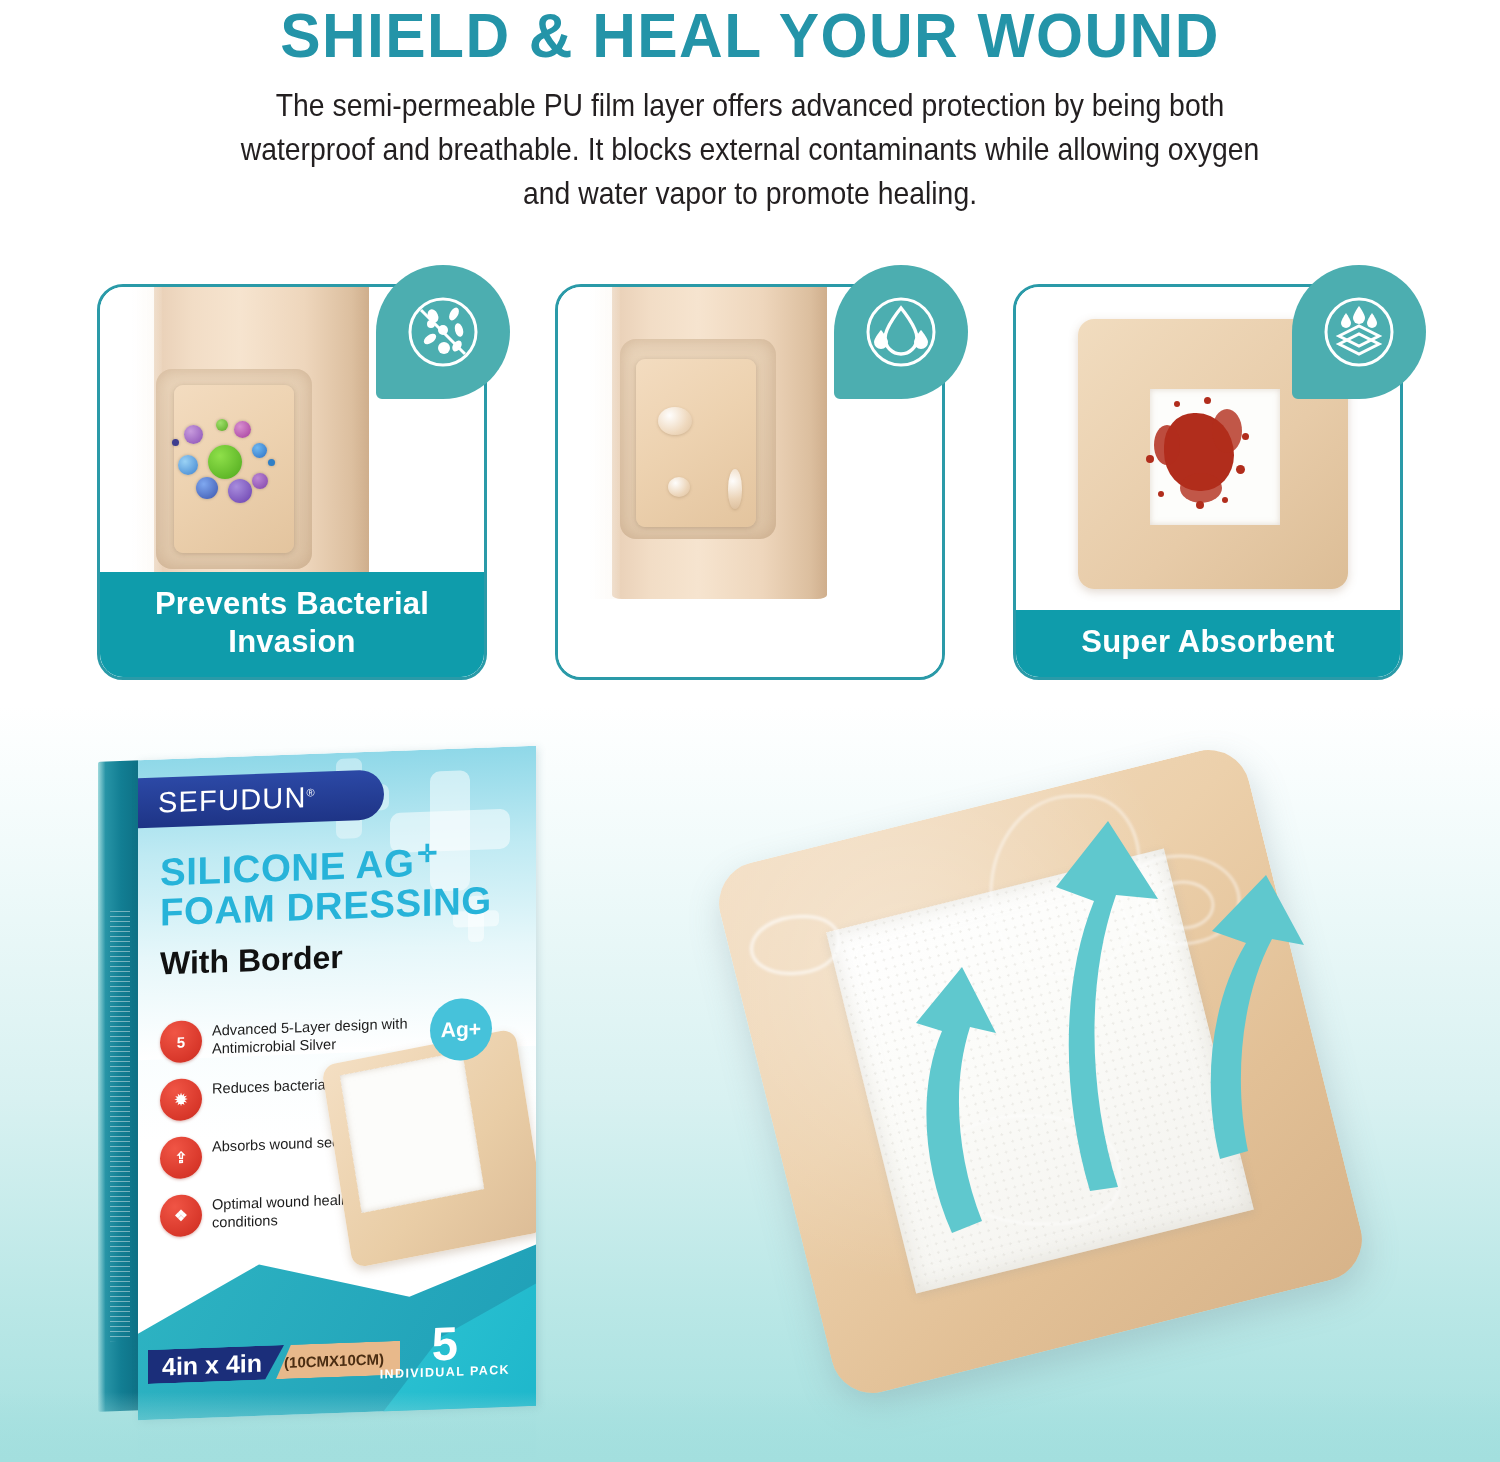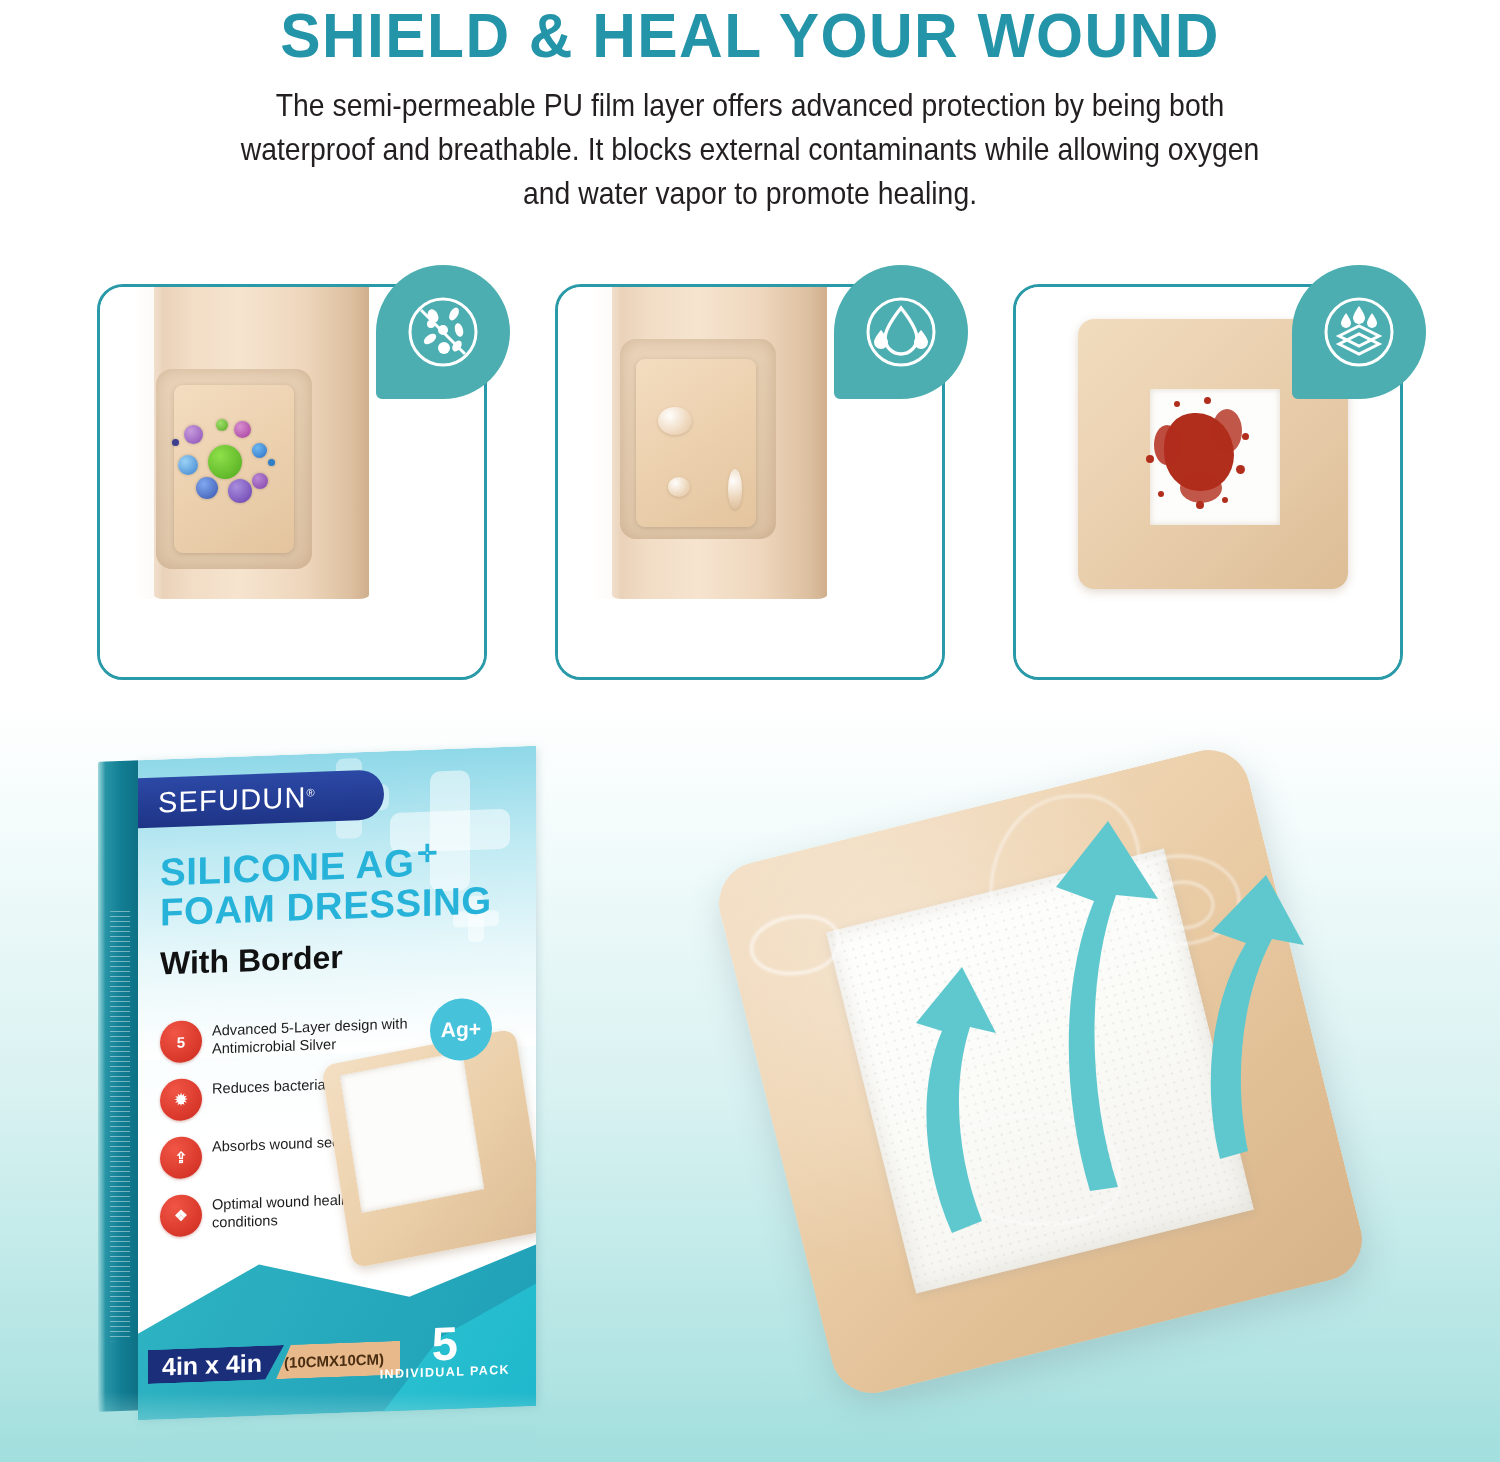--- a/index.html
+++ b/index.html
@@ -490,20 +490,21 @@
           <ellipse cx="57" cy="28" rx="4" ry="7" transform="rotate(30 57 28)"></ellipse>
           <ellipse cx="62" cy="44" rx="4" ry="7" transform="rotate(-15 62 44)"></ellipse>
           <ellipse cx="33" cy="53" rx="4" ry="7" transform="rotate(55 33 53)"></ellipse>
           <ellipse cx="60" cy="60" rx="4" ry="6" transform="rotate(35 60 60)"></ellipse>
           <circle cx="46" cy="44" r="5"></circle>
           <circle cx="47" cy="62" r="6"></circle>
           <circle cx="34" cy="38" r="4"></circle>
         </g>
       </svg>
     </div>
+    <div class="card-label">Prevents Bacterial Invasion</div>
   </div>
 
   <div class="card">
     <div class="card-photo">
       <div class="arm"></div>
       <div class="patch-film" style="left:62px; top:52px;"></div>
       <div class="patch" style="left:78px; top:72px;"></div>
       <div class="droplet" style="left:100px; top:120px; width:34px; height:28px;"></div>
       <div class="droplet" style="left:110px; top:190px; width:22px; height:20px;"></div>
       <div class="droplet" style="left:170px; top:182px; width:14px; height:40px; border-radius:50% 50% 46% 46%;"></div>
@@ -539,20 +540,21 @@
     <div class="badge">
       <svg width="92" height="92" viewBox="0 0 92 92" aria-hidden="true">
         <circle cx="46" cy="46" r="33" fill="none" stroke="#ffffff" stroke-width="3"></circle>
         <path d="M26 50 L46 40 L66 50 L46 60 Z" fill="none" stroke="#ffffff" stroke-width="3"></path>
         <path d="M26 58 L46 48 L66 58 L46 68 Z" fill="none" stroke="#ffffff" stroke-width="3"></path>
         <path d="M46 20 C46 20 52 28 52 32 a6 6 0 0 1 -12 0 C40 28 46 20 46 20 Z" fill="#ffffff"></path>
         <path d="M33 27 C33 27 38 34 38 37 a5 5 0 0 1 -10 0 C28 34 33 27 33 27 Z" fill="#ffffff"></path>
         <path d="M59 27 C59 27 64 34 64 37 a5 5 0 0 1 -10 0 C54 34 59 27 59 27 Z" fill="#ffffff"></path>
       </svg>
     </div>
+    <div class="card-label">Super Absorbent</div>
   </div>
 </div>
 
 <div class="bottom">
 
   <div class="box-wrap">
     <div class="box-spine">
       <div class="spine-ticks"></div>
     </div>
 

